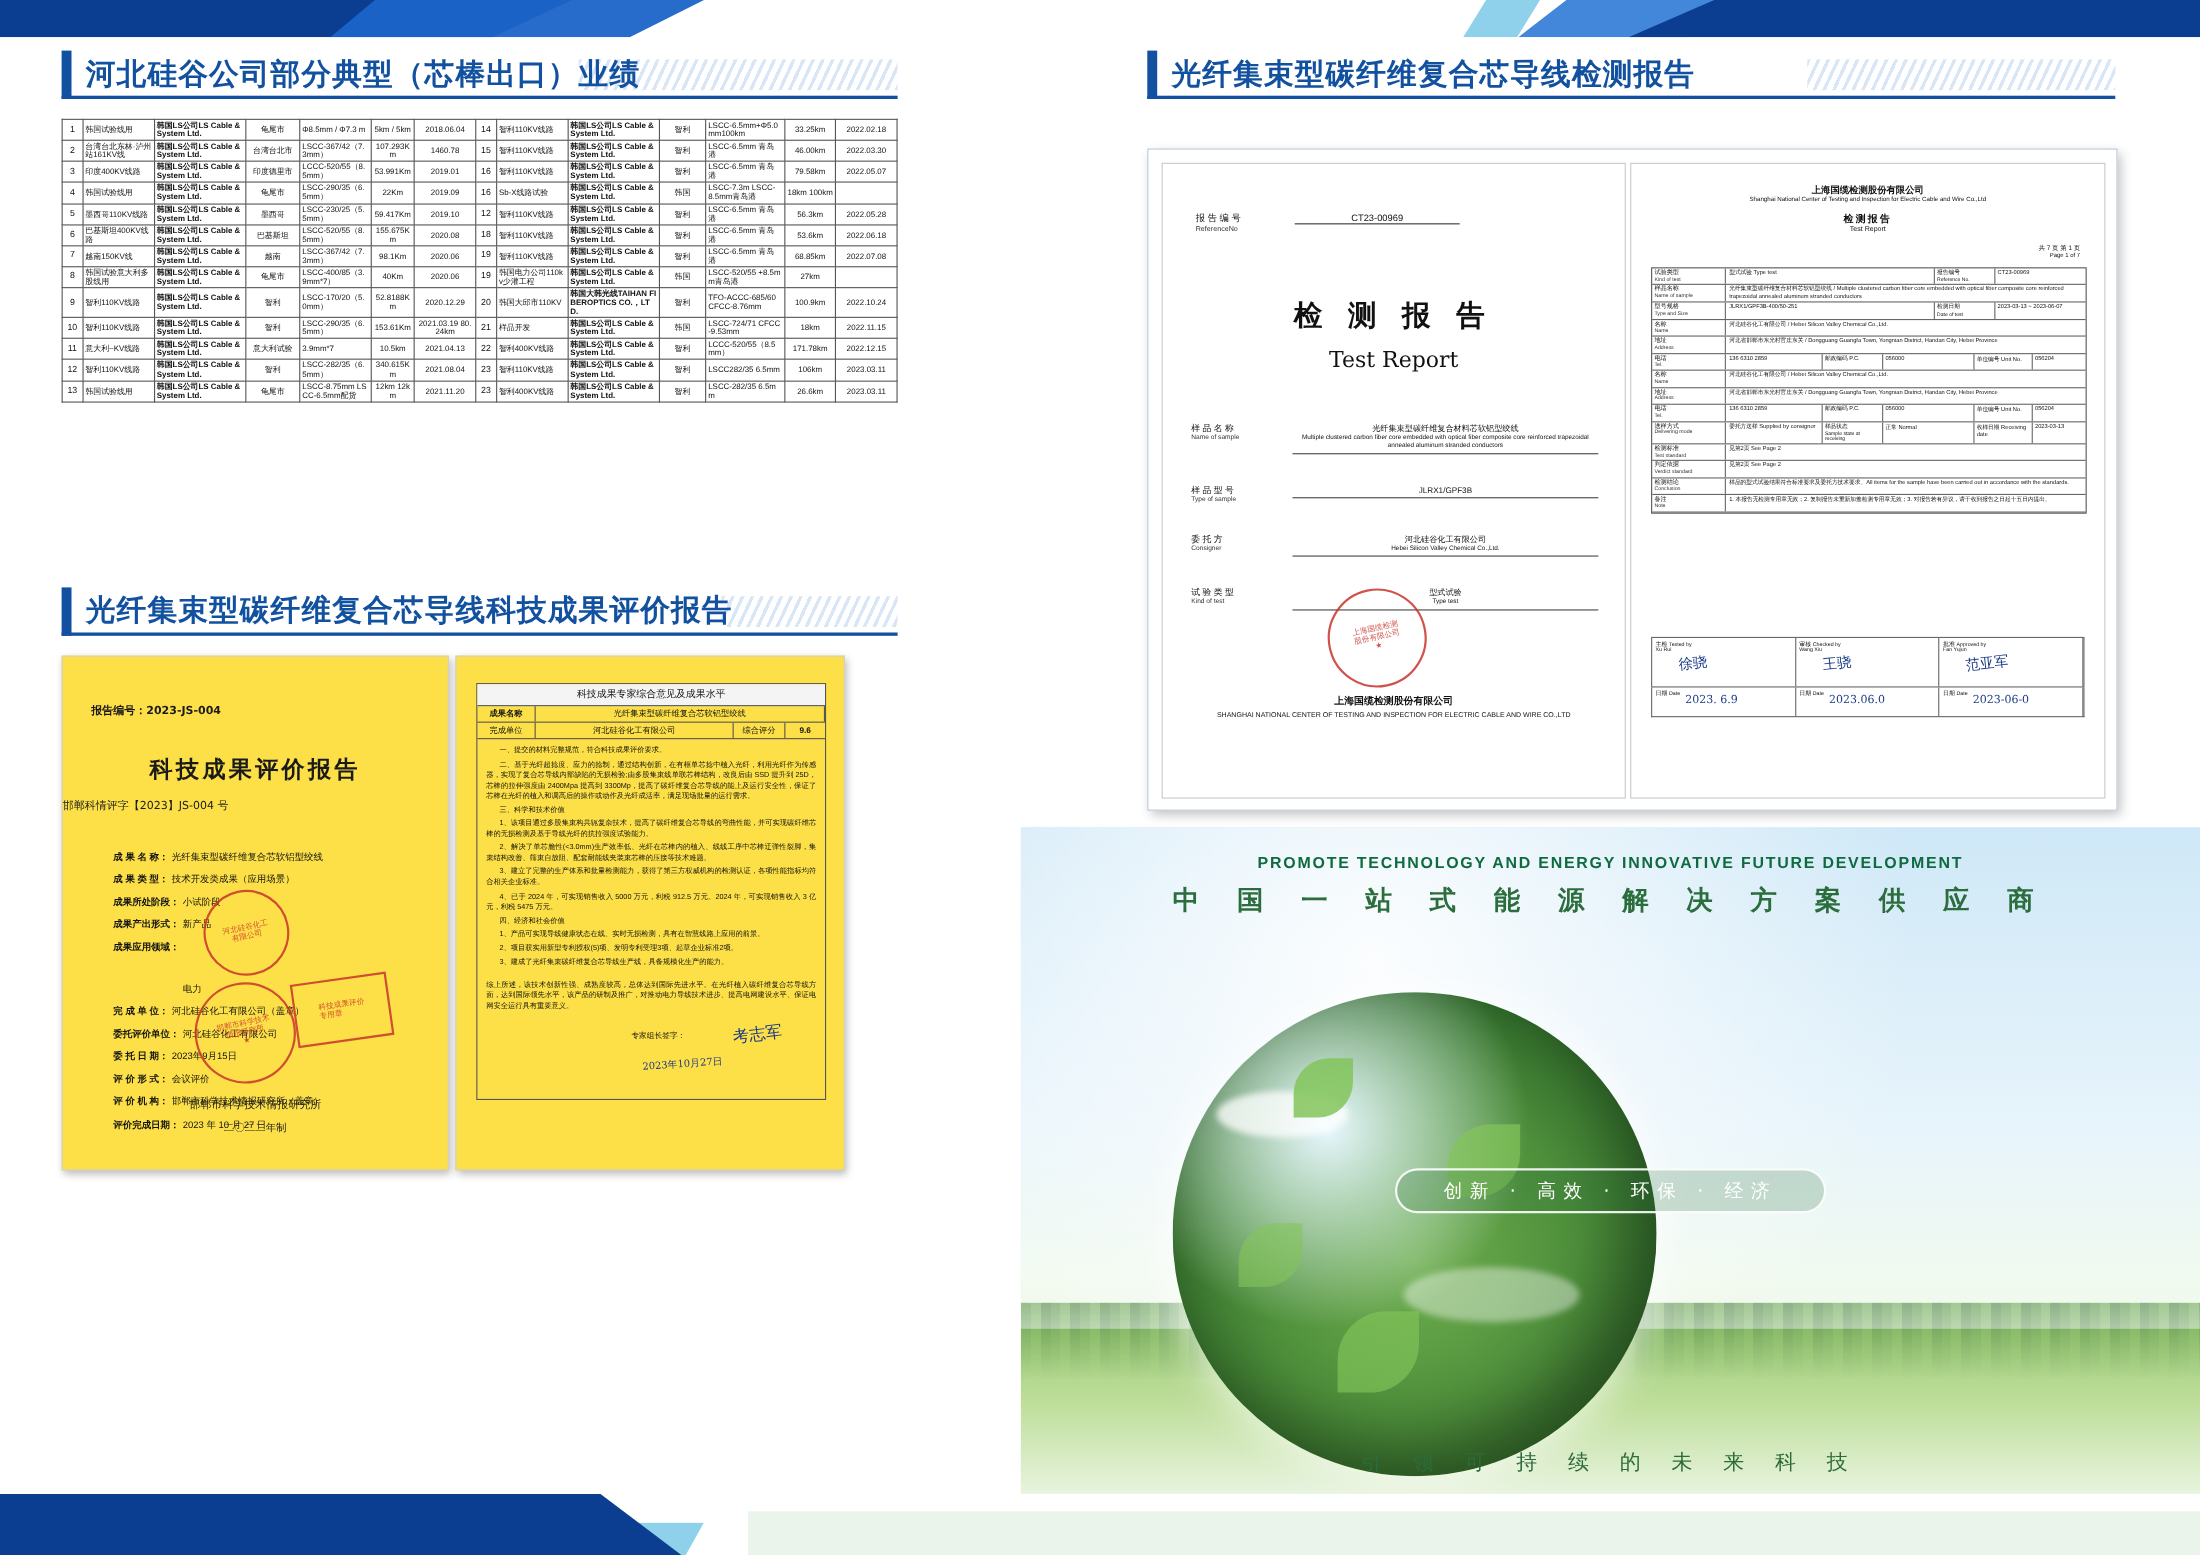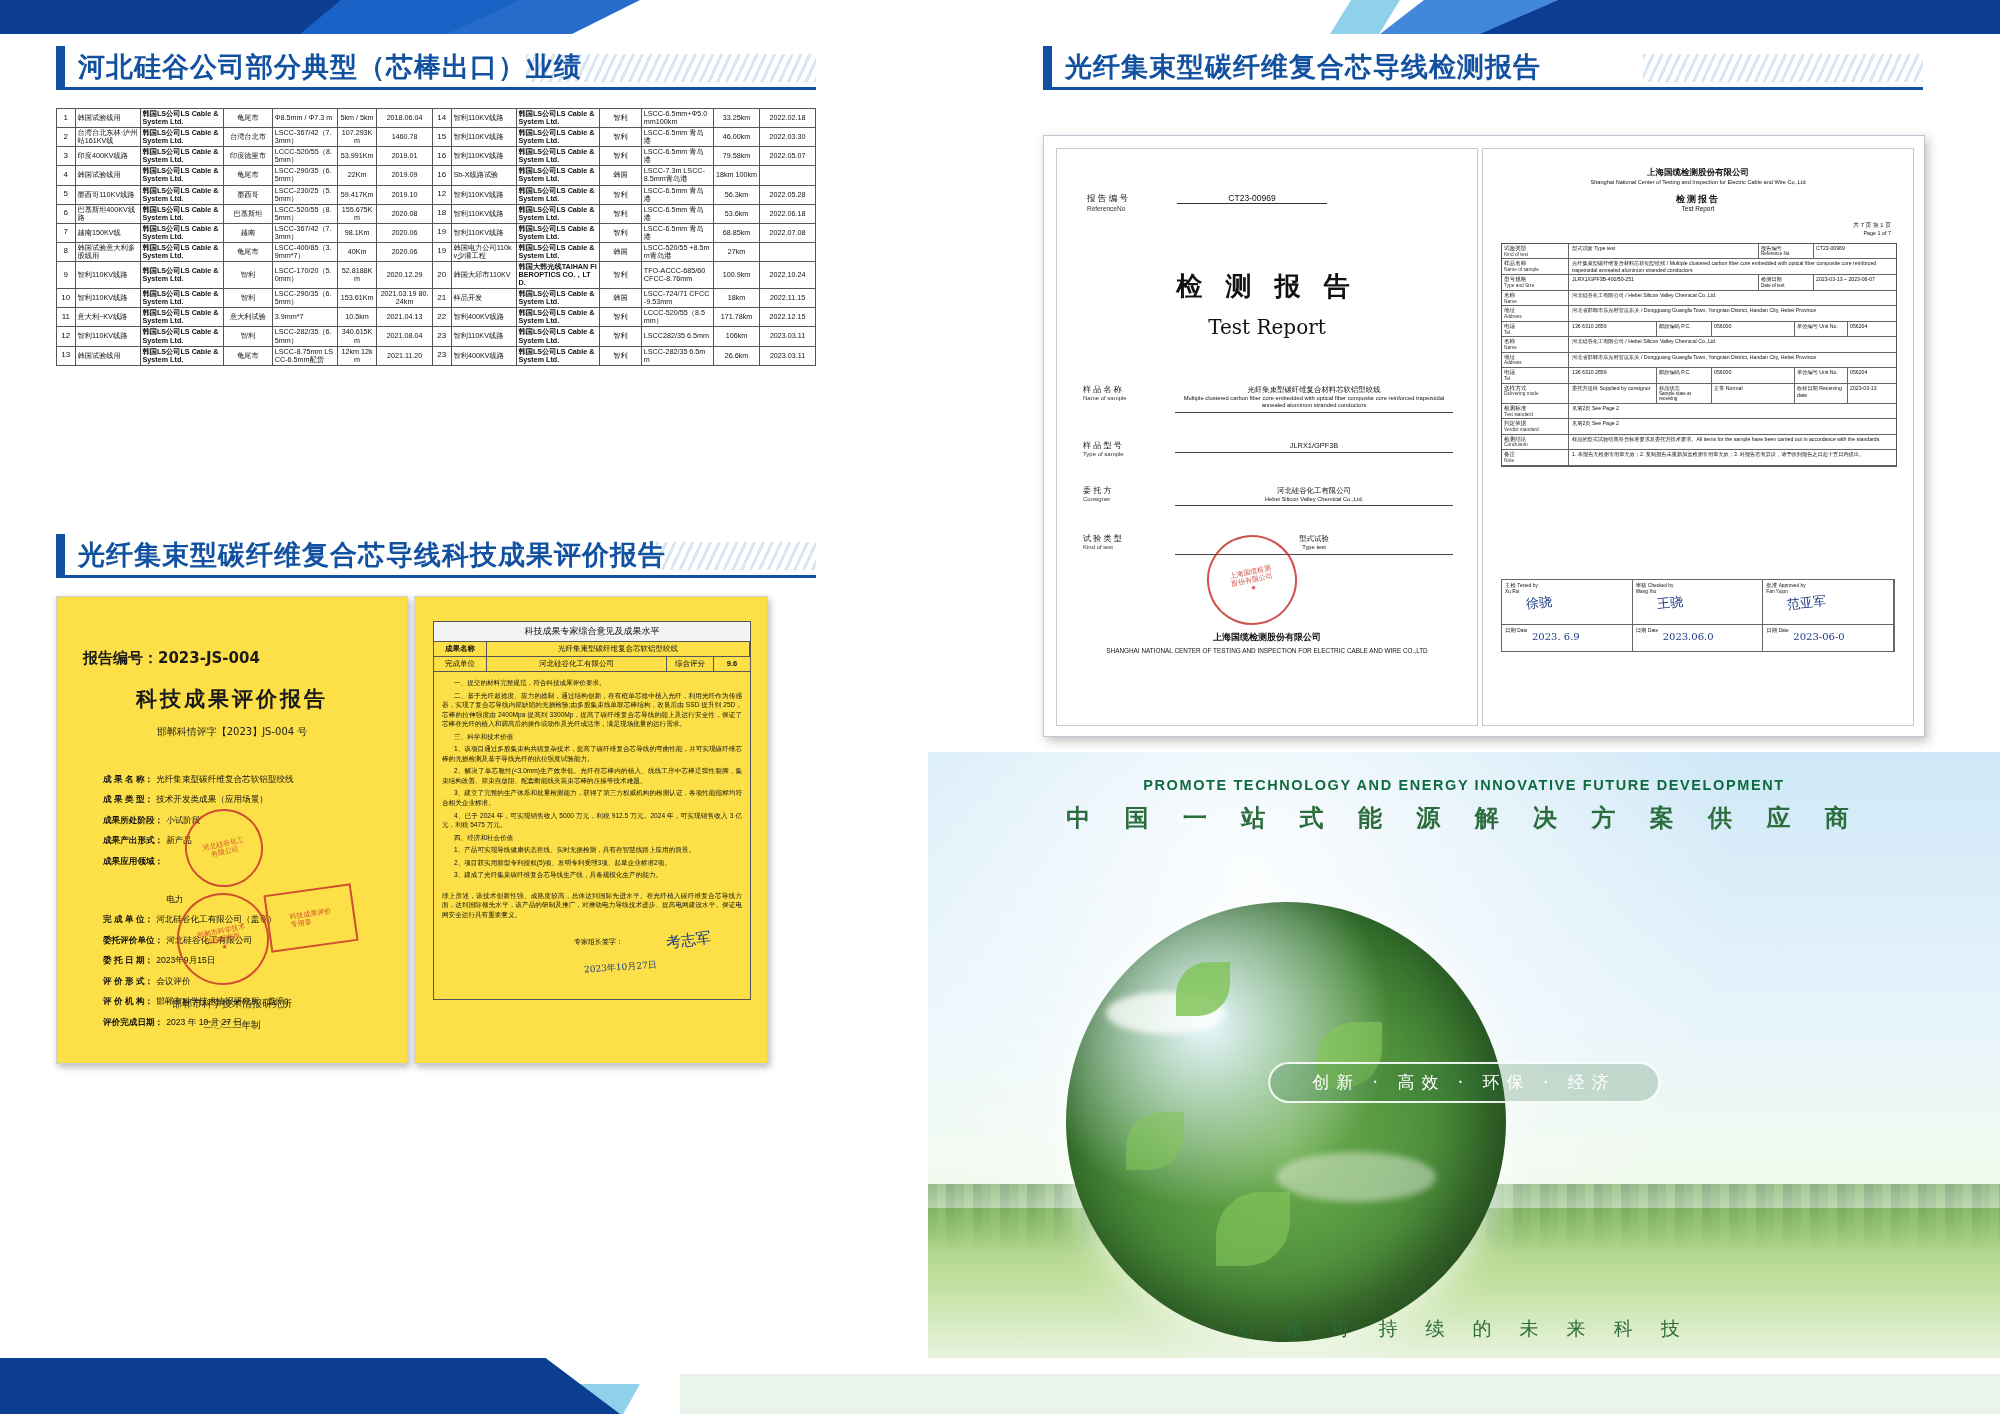--- a/index.html
+++ b/index.html
@@ -357,23 +357,23 @@
 </div>
 
 <div class="sec-header" style="left:56px;top:534px;width:760px;">
   <div class="bar-left"></div>
   <div class="hatch" style="left:600px;width:160px;"></div>
   <div class="title">光纤集束型碳纤维复合芯导线科技成果评价报告</div>
   <div class="underline" style="width:760px;"></div>
 </div>
 
 <div class="page rep1">
-  <div class="doc-txt" style="position:absolute;left:26px;top:52px;font-size:15px;font-weight:bold;">报告编号：2023-JS-004</div>
+  <div class="doc-txt" style="position:absolute;left:26px;top:42px;font-size:10px;font-weight:bold;">报告编号：2023-JS-004</div>
   <div class="doc-txt" style="position:absolute;left:0;top:88px;width:100%;text-align:center;font-size:21px;font-weight:bold;letter-spacing:3px;">科技成果评价报告</div>
-  <div class="doc-txt" style="position:absolute;left:0;top:128px;width:100%;text-align:center;font-size:10px;">邯郸科情评字【2023】JS-004 号</div>
+  <div class="doc-txt" style="position:absolute;left:0;top:128px;width:100%;text-align:left;font-size:10px;">邯郸科情评字【2023】JS-004 号</div>
   <div id="rep1-fields" style="position:absolute;left:46px;top:178px;width:270px;">
       <div style="display: flex; font-size: 8.6px; line-height: 1.1; margin-bottom: 11px;">
         <span style="white-space: nowrap; font-weight: bold;">成 果 名 称：</span>
         <span style="margin-left: 3px;">光纤集束型碳纤维复合芯软铝型绞线</span>
       </div>
       <div style="display: flex; font-size: 8.6px; line-height: 1.1; margin-bottom: 11px;">
         <span style="white-space: nowrap; font-weight: bold;">成 果 类 型：</span>
         <span style="margin-left: 3px;">技术开发类成果（应用场景）</span>
       </div>
       <div style="display: flex; font-size: 8.6px; line-height: 1.1; margin-bottom: 11px;">

